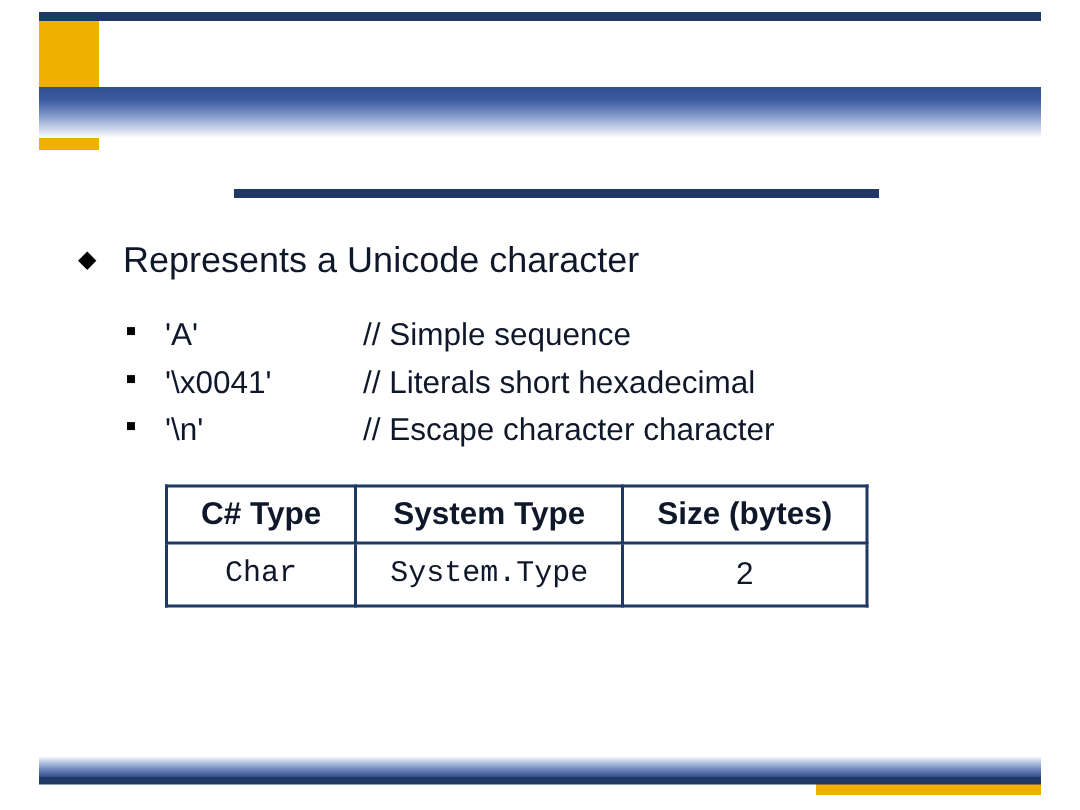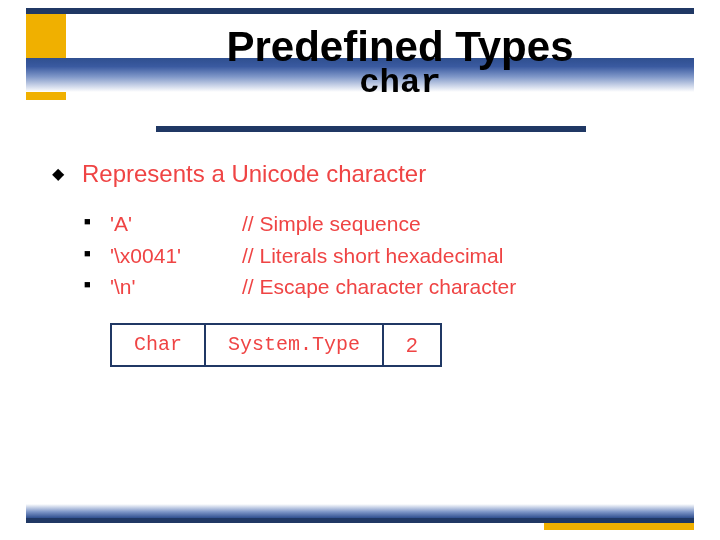--- a/index.html
+++ b/index.html
@@ -17,21 +17,21 @@
   .bot-grad   { position:absolute; left:26px;  right:26px; bottom:22px; height:14px;
                 background:linear-gradient(to bottom,#ffffff 0%,#7f97c8 55%,#2f4f8f 100%); }
   .bot-thin   { position:absolute; left:26px;  right:26px; bottom:17px; height:5px;  background:#203864; }
 
   
   .title-wrap { position:absolute; left:120px; right:40px; top:26px; text-align:center; }
   .title-main { font-size:42px; font-weight:bold; color:#000; line-height:1.0; }
   .title-sub  { font-family:"Courier New",monospace; font-size:34px; font-weight:bold; color:#000; margin-top:-4px; }
 
   
-  .body { position:absolute; left:48px; right:40px; top:158px; font-size:24px; color:#ef4444; }
+  .body { position:absolute; left:48px; right:40px; top:158px; font-size:24px; color:#0f172a; }
 
   .b1 { list-style:none; margin-bottom:18px; }
   .b1 > li { position:relative; padding-left:34px; line-height:1.35; }
   .b1 > li::before { content:"◆"; position:absolute; left:4px; top:5px; font-size:16px; color:#000; }
 
   .b2 { list-style:none; margin:2px 0 20px 34px; font-size:21px; }
   .b2 > li { position:relative; padding-left:28px; line-height:1.5; display:flex; }
   .b2 > li::before { content:"■"; position:absolute; left:2px; top:5px; font-size:11px; color:#000; }
   .col-lit  { display:inline-block; width:132px; }
   .col-cmt  { display:inline-block; }
@@ -45,24 +45,20 @@
 </style>
 </head>
 <body>
 <div class="slide">
 
   <div class="top-thin"></div>
   <div class="top-gold"></div>
   <div class="top-grad"></div>
   <div class="title-rule"></div>
 
-  <div class="title-wrap">
-    <div class="title-main">Predefined Types</div>
-    <div class="title-sub">char</div>
-  </div>
 
   <div class="body">
     <ul class="b1">
       <li><span>Represents a Unicode character</span></li>
     </ul>
 
     <ul class="b2">
       <li>
         <span class="col-lit">'A'</span>
         <span class="col-cmt">// Simple sequence</span>
@@ -72,20 +68,25 @@
         <span class="col-cmt">// Literals short hexadecimal</span>
       </li>
       <li>
         <span class="col-lit">'\n'</span>
         <span class="col-cmt">// Escape character character</span>
       </li>
     </ul>
 
     <table>
       <tbody>
+          <tr>
+        <th>C# Type</th>
+        <th>System Type</th>
+        <th>Size (bytes)</th>
+      </tr>
       <tr>
         <td>Char</td>
         <td>System.Type</td>
         <td class="num">2</td>
       </tr>
     </tbody>
       </table>
   </div>
 
   <div class="bot-gold"></div>

